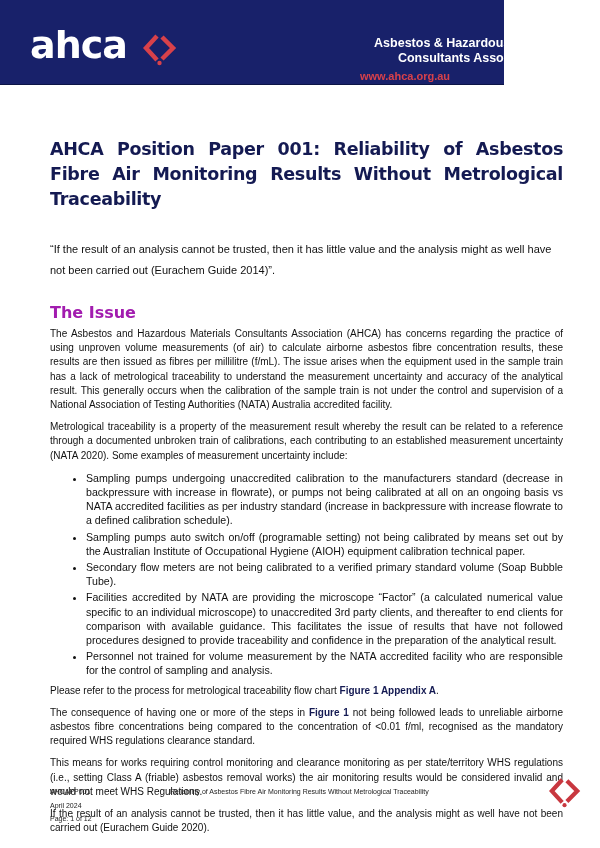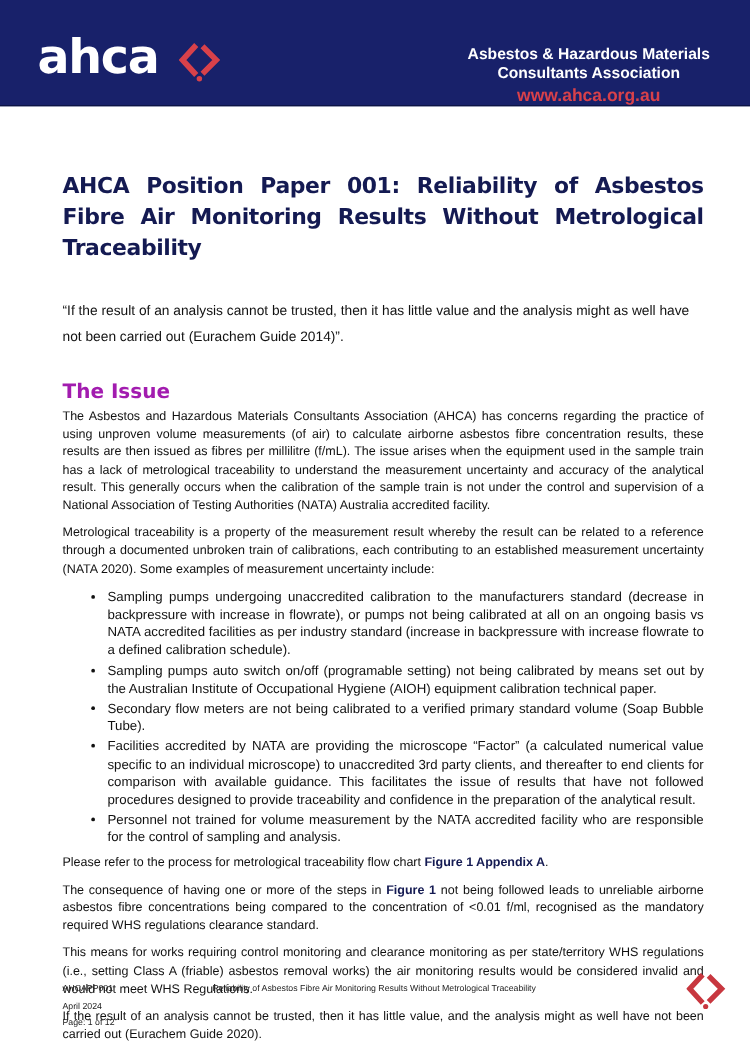--- a/index.html
+++ b/index.html
@@ -1,35 +1,35 @@
 <!DOCTYPE html>
 <html><head>
 <meta charset="utf-8">
 <style>
   html, body { margin: 0; padding: 0; }
   body {
     width: 600px; height: 848px; background: #ffffff; position: relative; overflow: hidden;
     font-family: "Liberation Sans", sans-serif; color: #111;
   }
   .header {
-    position: absolute; left: 0; top: 0; width: 600px; height: 84px;
+    position: absolute; left: 0; top: 0; width: 504px; height: 84px;
     background: #18216a; border-bottom: 1px solid #0c1446;
   }
   .logo-text {
     position: absolute; left: 30px; top: 26px; font-family: "DejaVu Sans", sans-serif;
     font-weight: bold; font-size: 38px; color: #ffffff; letter-spacing: -1px; line-height: 1;
   }
   .logo-mark { position: absolute; left: 143px; top: 32px; width: 34px; height: 34px; }
   .org-name {
     position: absolute; left: 360px; top: 36px; width: 222px; text-align: center;
     color: #ffffff; font-weight: bold; font-size: 12.5px; line-height: 15px;
   }
   .org-url {
-    position: absolute; left: 360px; top: 70px; width: 222px; text-align: center;
-    color: #d8414a; font-weight: bold; font-size: 14px; line-height: 13px;
+    position: absolute; left: 360px; top: 70px; width: 222px; 
+    color: #d8414a; font-weight: bold; font-size: 11px; line-height: 13px;
   }
   .content { position: absolute; left: 50px; top: 95px; width: 513px; margin-top: 42px; }
   .title {
     font-family: "DejaVu Sans", sans-serif; font-weight: bold; color: #141a52;
     font-size: 17.5px; line-height: 25px; margin: 0; text-align: justify; text-align-last: left;
     letter-spacing: -0.3px;
   }
   .quote {
     font-size: 11px; line-height: 21px; margin: 27px 0 0 0; color: #111;
   }

